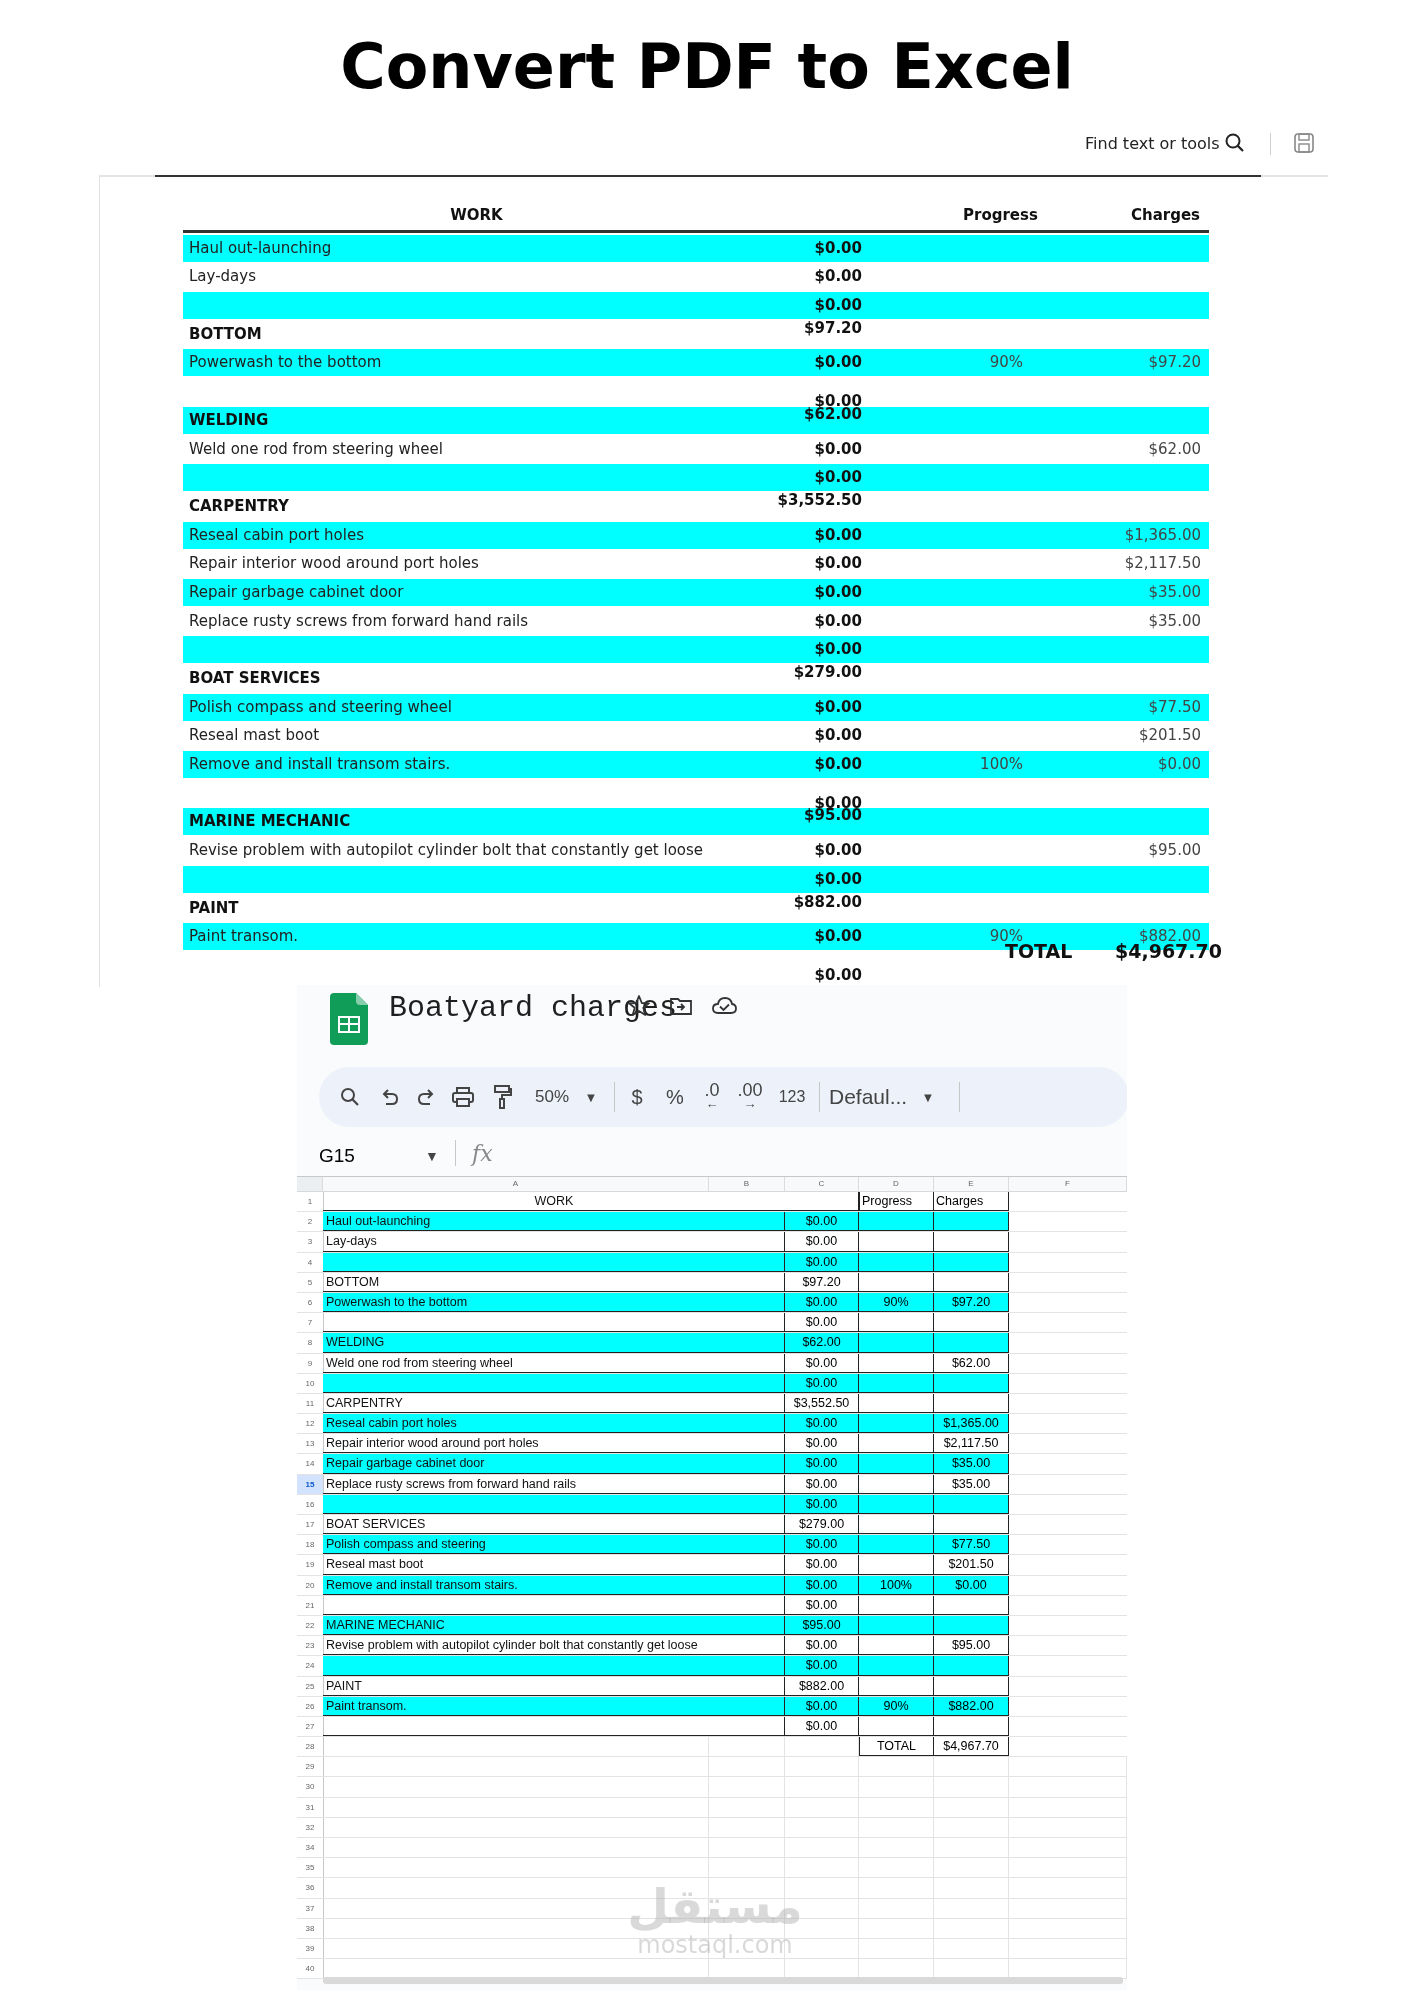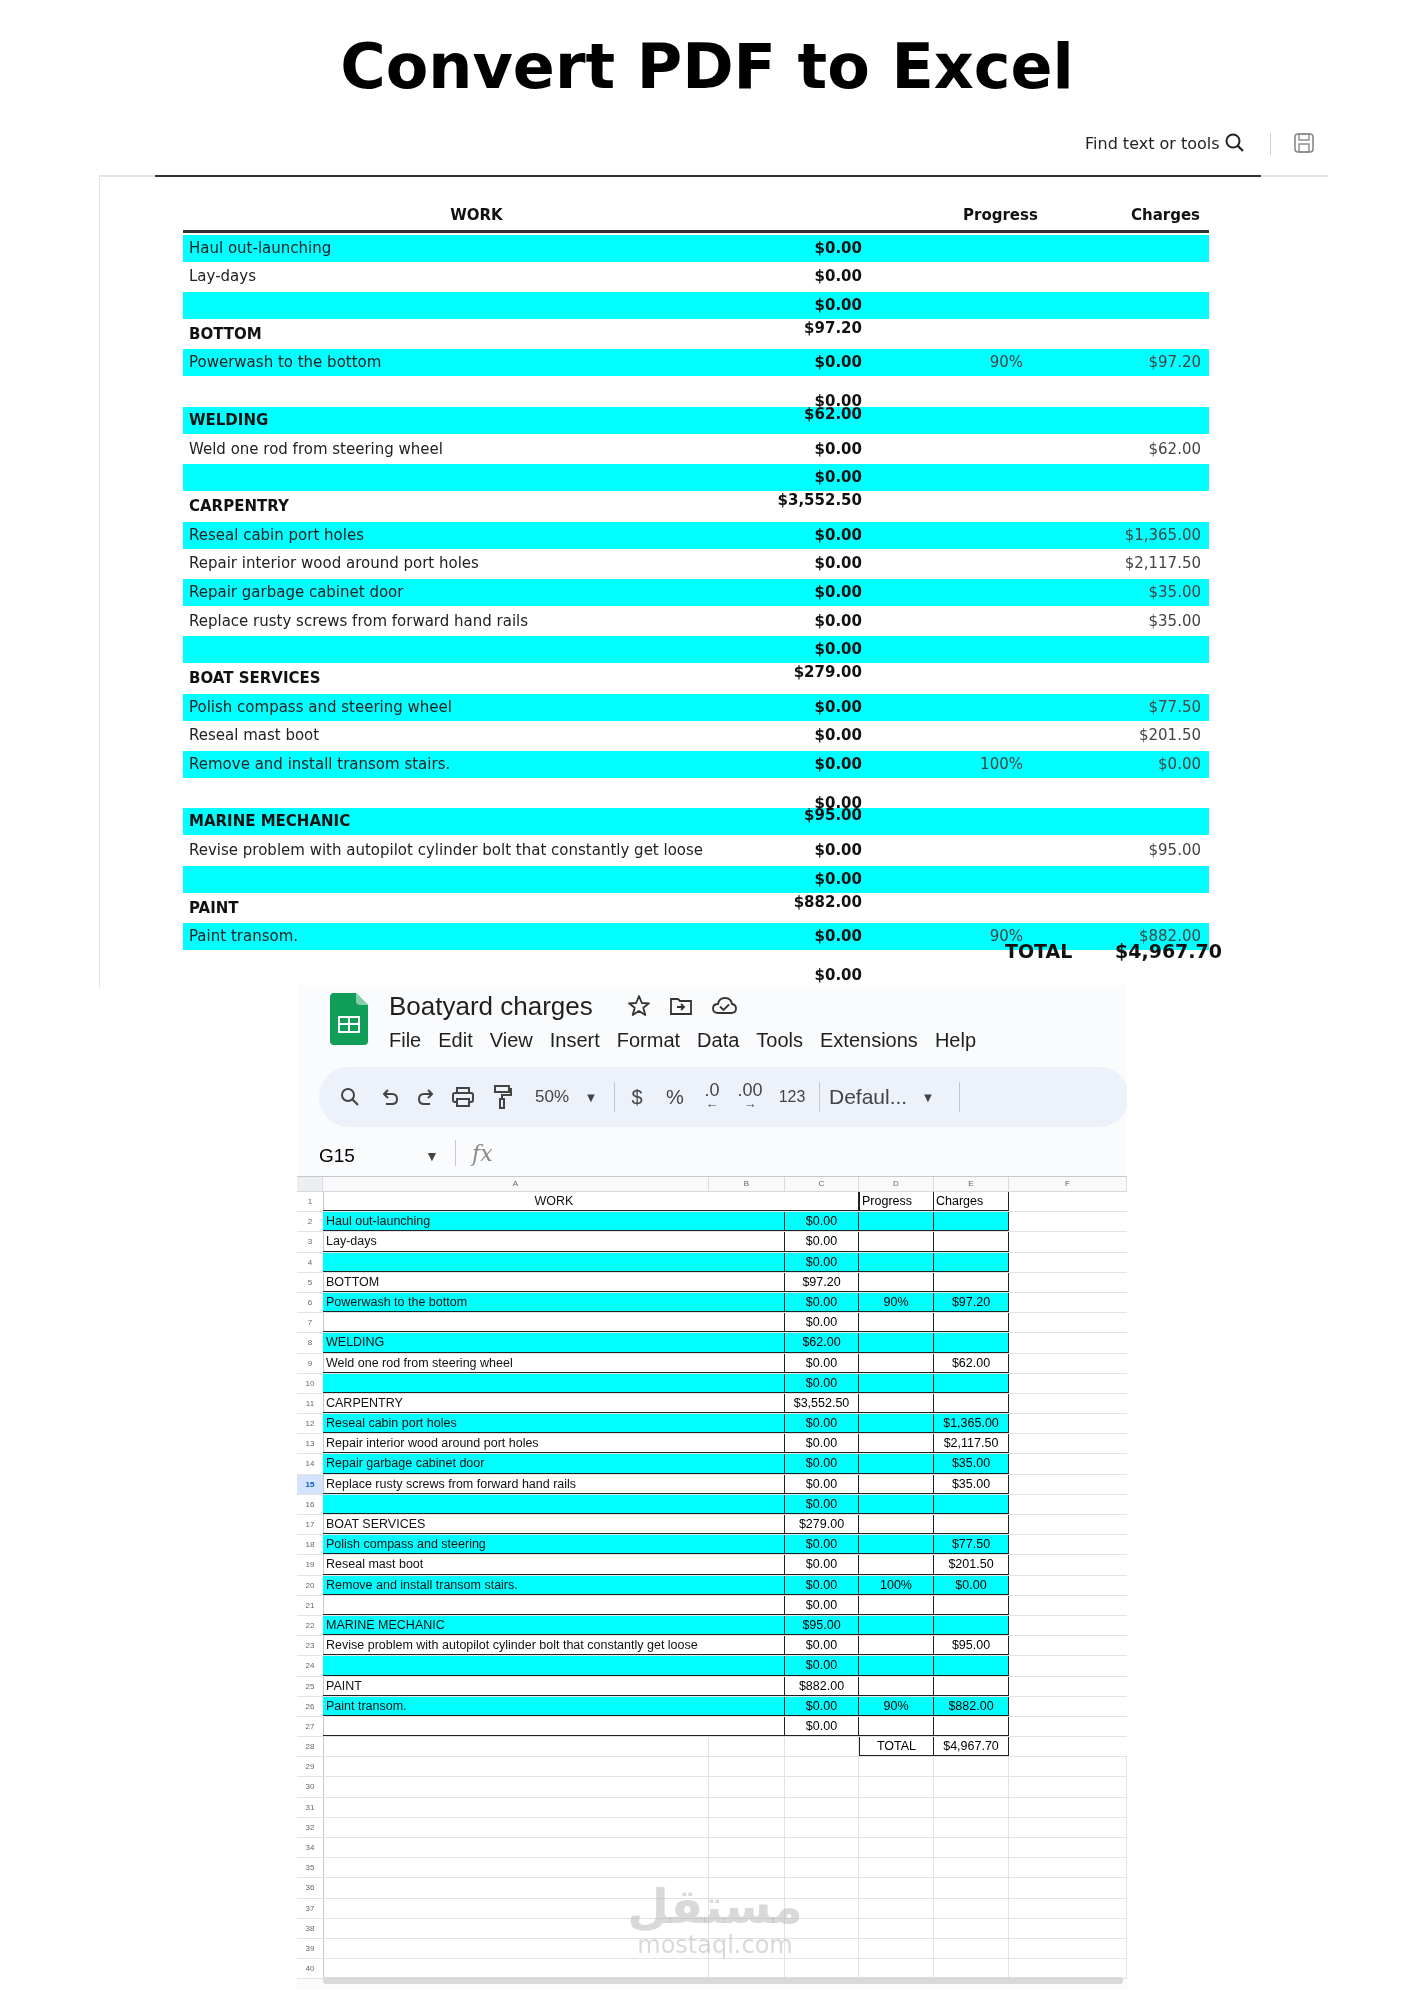--- a/index.html
+++ b/index.html
@@ -29,21 +29,21 @@
   .pdf-row.section .c-amt { top:-2px; }
   .pdf-row .c-prog { position:absolute; right:186px; top:4px; color:#444; }
   .pdf-row .c-chg { position:absolute; right:8px; top:4px; color:#444; }
   #pdf-total { position:absolute; top:940px; left:1005px; font-family:"DejaVu Sans", sans-serif; font-weight:bold; font-size:19px; }
   #pdf-total-label { position:absolute; left:0; }
   #pdf-total-value { position:absolute; left:110px; }
 
   
   #sheets { position:absolute; left:297px; top:985px; width:830px; height:1005px; background:#f9fbfd; overflow:hidden; }
   #sheets-logo { position:absolute; left:33px; top:8px; width:38px; height:52px; }
-  #doc-title { position:absolute; left:92px; top:6px; font-size:26px; color:#1f1f1f; }
+  #doc-title { position:absolute; left:92px; top:6px; font-size:30px; color:#1f1f1f;font-family:Liberation Mono, monospace; }
   #title-icons { position:absolute; left:330px; top:6px; height:30px; display:flex; gap:18px; align-items:center; }
   #title-icons span { width:24px; height:24px; display:inline-block; }
   #menubar { position:absolute; left:92px; top:44px; display:flex; gap:17px; font-size:20px; color:#1f1f1f; }
   #toolbar { position:absolute; left:22px; top:82px; width:810px; height:60px; background:#edf2fa; border-radius:30px; }
   .tb { position:absolute; top:14px; height:32px; display:flex; align-items:center; justify-content:center; color:#444; font-size:20px; }
   .tb svg { display:block; }
   .tb-sep { position:absolute; top:15px; width:1px; height:30px; background:#c4c7c5; }
   #namebox { position:absolute; left:22px; top:160px; font-size:19px; color:#000000; }
   #namebox-arrow { position:absolute; left:128px; top:163px; font-size:14px; color:#444; }
   #fx-sep { position:absolute; left:158px; top:155px; width:1px; height:26px; background:#c8c8c8; }
@@ -291,31 +291,20 @@
           <polygon points="12,2 14.8,9 22,9.3 16.3,13.8 18.3,21 12,16.9 5.7,21 7.7,13.8 2,9.3 9.2,9" fill="none" stroke="#333" stroke-width="1.8" stroke-linejoin="round"></polygon>
         </svg></span>
     <span><svg width="24" height="24" viewBox="0 0 24 24">
           <path d="M2 5 H9 L11 7 H22 V20 H2 Z" fill="none" stroke="#333" stroke-width="1.8"></path>
           <path d="M8 13 H15 M12 10 L15 13 L12 16" fill="none" stroke="#333" stroke-width="1.8"></path>
         </svg></span>
     <span><svg width="26" height="24" viewBox="0 0 26 24">
           <path d="M7 19 Q2 19 2 14.5 Q2 10 7 10 Q8 4 14 4 Q20 4 21 10 Q25 10.5 25 14.5 Q25 19 20 19 Z" fill="none" stroke="#333" stroke-width="1.8"></path>
           <path d="M9 12.5 L12.5 16 L18 10.5" fill="none" stroke="#333" stroke-width="1.8"></path>
         </svg></span>
-  </div>
-  <div id="menubar">
-    <span>File</span>
-    <span>Edit</span>
-    <span>View</span>
-    <span>Insert</span>
-    <span>Format</span>
-    <span>Data</span>
-    <span>Tools</span>
-    <span>Extensions</span>
-    <span>Help</span>
   </div>
 
   <div id="toolbar">
     <span class="tb" style="left:18px;width:26px;">
         <svg width="22" height="22" viewBox="0 0 22 22">
           <circle cx="9" cy="9" r="6" fill="none" stroke="#444" stroke-width="2"></circle>
           <line x1="13.3" y1="13.3" x2="19" y2="19" stroke="#444" stroke-width="2.2"></line>
         </svg>
       </span>
     <span class="tb" style="left:58px;width:26px;">

